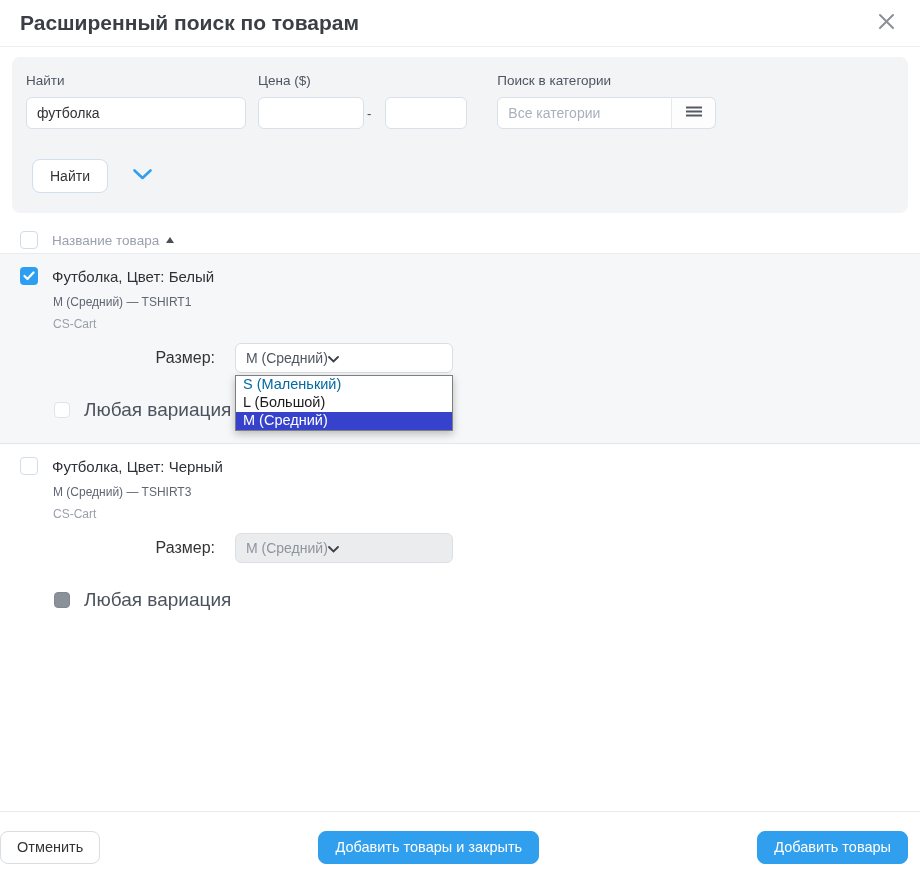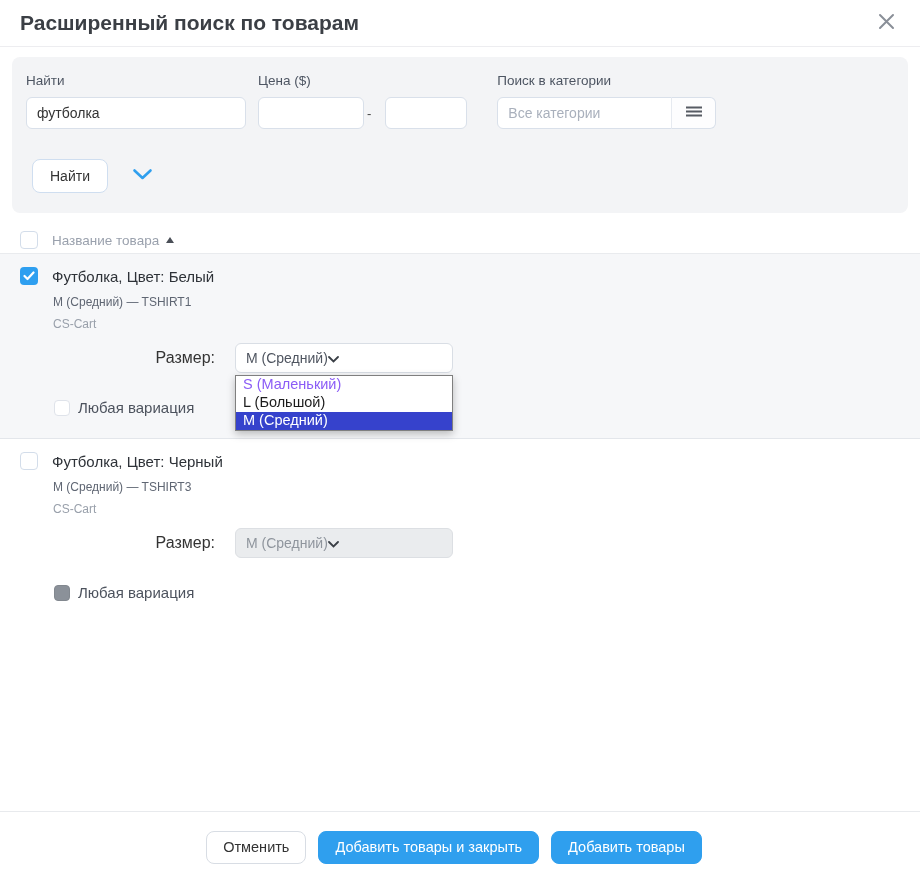--- a/index.html
+++ b/index.html
@@ -58,32 +58,32 @@
   .size-row { display:flex; align-items:center; margin-top:12px; }
   .size-label { width:215px; text-align:right; font-size:16px; color:#333; }
   .size-select { position:relative; margin-left:20px; width:218px; height:30px;
     display:flex; align-items:center; justify-content:flex-start; padding:0 10px;
     background:#fff; border:1px solid #d9dee5; border-radius:6px; font-size:14px; color:#4f5560; cursor:pointer; }
   .size-select.disabled { background:#eaecee; color:#8f959d; border-color:#dcdfe3; cursor:default; }
 
   .native-dropdown { position:absolute; top:31px; left:-1px; width:218px; background:#fff;
     border:1px solid #7f7f7f; box-shadow:0 3px 8px rgba(0,0,0,.25); z-index:5; }
   .dd-option { font-size:14.5px; height:18px; line-height:17px; padding:0 7px; white-space:nowrap; cursor:pointer; }
-  .dd-disabled { color:#8b5cf6; cursor:default; }
+  .dd-disabled { color:#0369a1; cursor:default; }
   .dd-normal { color:#1c1c1c; }
   .dd-selected { background:#3642cc; color:#fff; }
 
   .any-var { display:flex; align-items:center; margin:26px 0 0 54px; padding-bottom:22px; }
   .cb-small { width:16px; height:16px; border:1.5px solid #dfe3ea; border-radius:4px; background:#fff; flex:none; cursor:pointer; }
   .cb-gray { background:#8b9199; border:1px solid #82888f; cursor:default; }
-  .any-label { margin-left:8px; font-size:15px; color:#4d535e; }
+  .any-label { margin-left:14px; font-size:19px; color:#4d535e; }
 
   
   .modal-footer { position:absolute; left:0; right:0; bottom:0; height:71px; background:#fff;
-    border-top:1px solid #e8eaed; display:flex; align-items:center; justify-content:center;
+    border-top:1px solid #e8eaed; display:flex; align-items:center; justify-content:space-between;
     padding-right:12px; gap:12px; }
   .btn { height:33px; border-radius:8px; font-size:14.5px; padding:0 16px; font-family:inherit; cursor:pointer; }
   .btn-cancel { background:#fff; border:1px solid #d8dde4; color:#333; }
   .btn-primary { background:#2f9fee; border:1px solid #2f9fee; color:#fff; }
 </style>
 </head>
 <body>
 
 <div class="modal-header">
   <div class="modal-title">Расширенный поиск по товарам</div>

